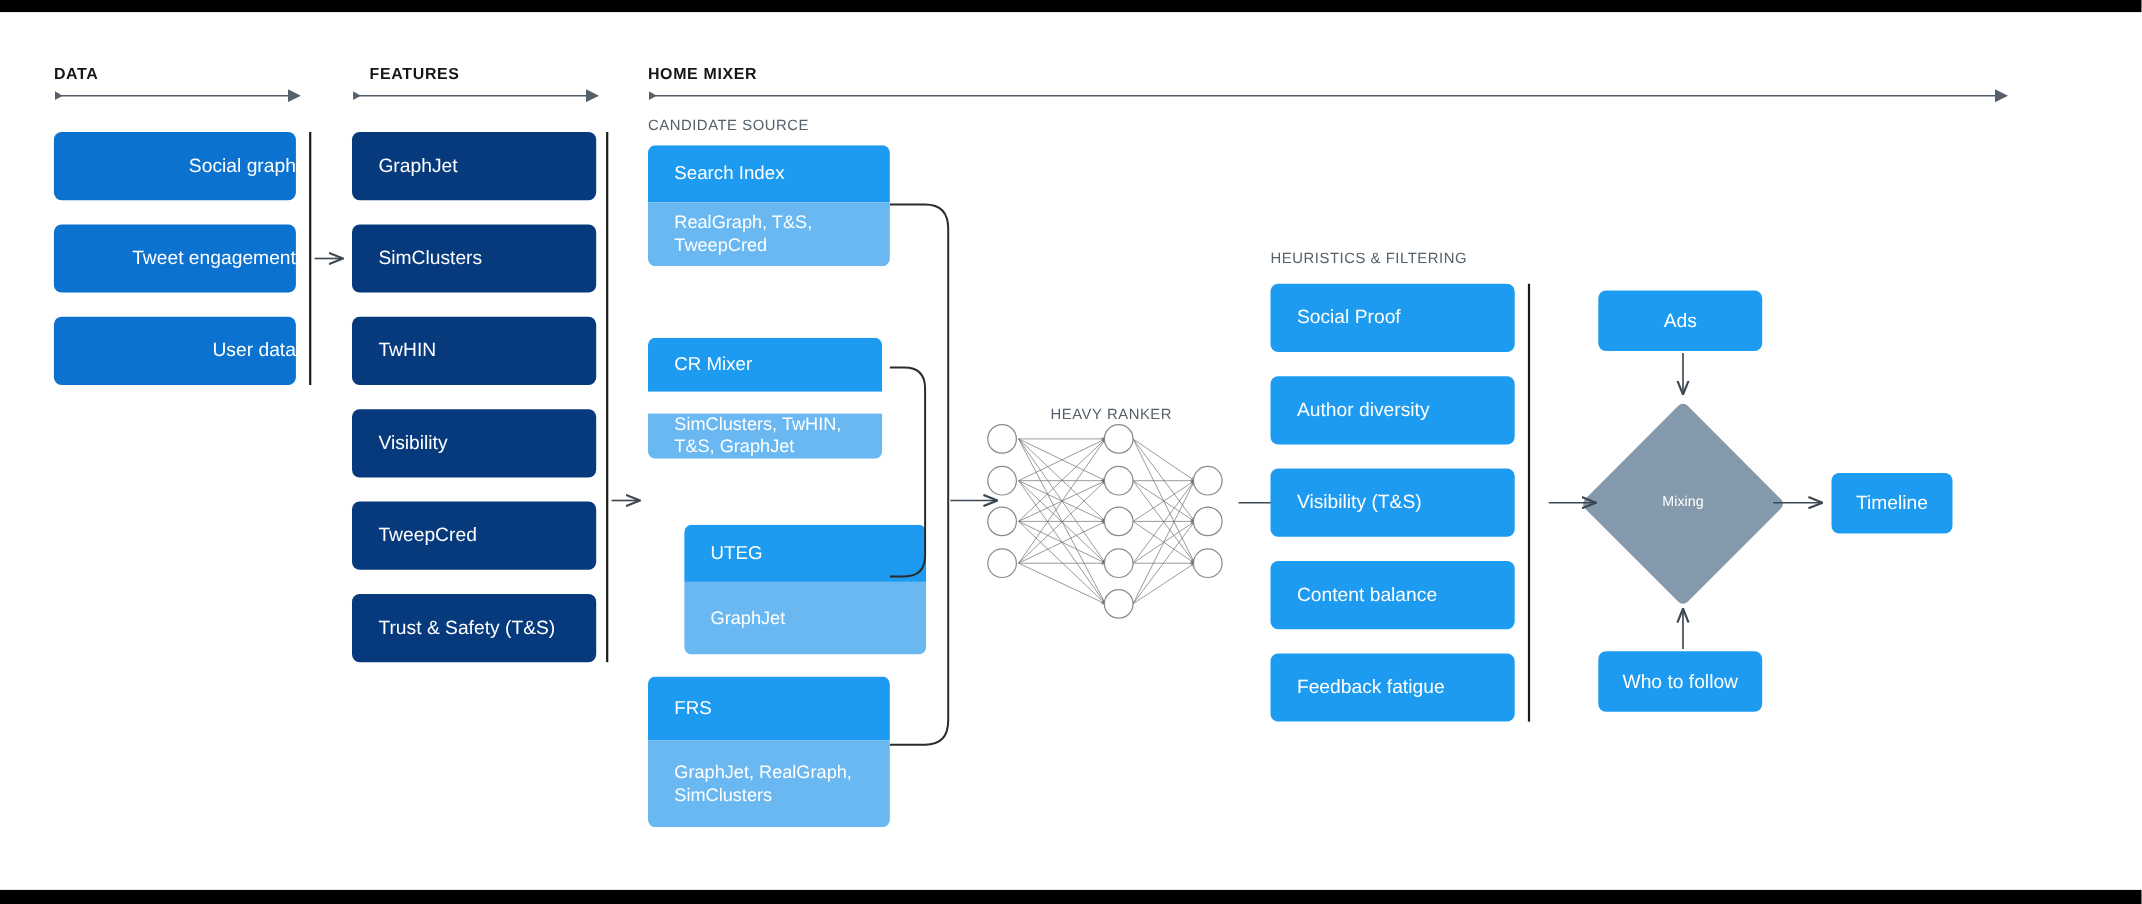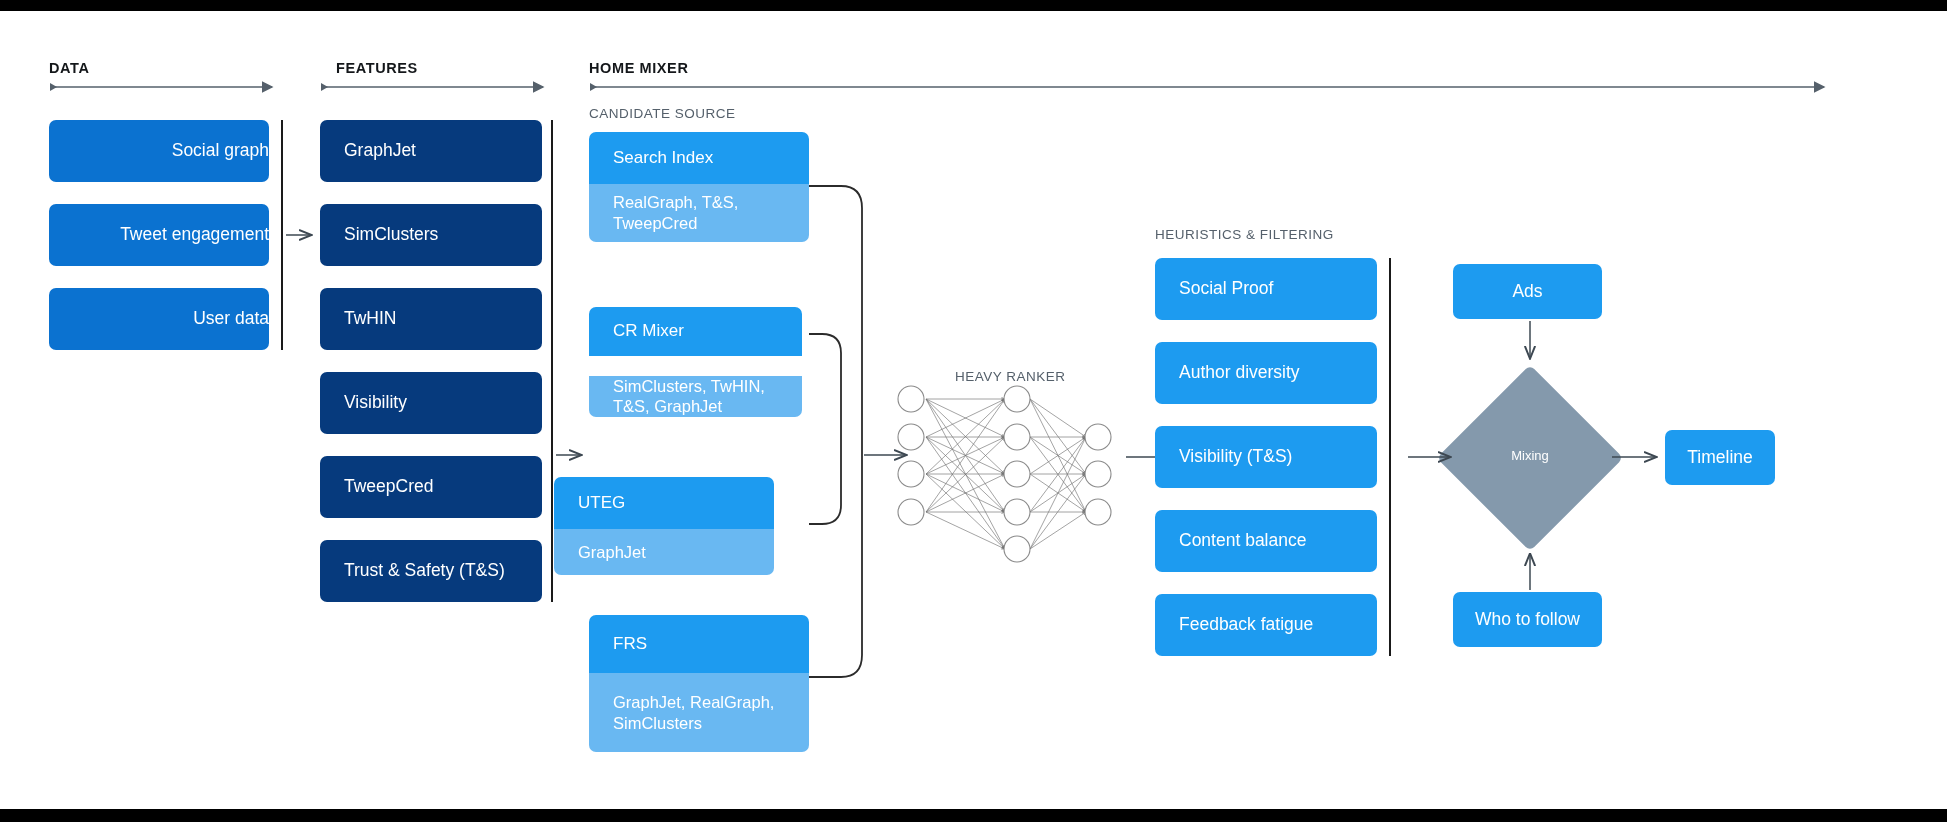--- a/index.html
+++ b/index.html
@@ -210,21 +210,21 @@
   <div class="cs-card" style="left:589px; top:132px; width:220px; height:110px;">
     <div class="cs-head" style="height:52px;">Search Index</div>
     <div class="cs-body">RealGraph, T&amp;S, TweepCred</div>
   </div>
 
   <div class="cs-card" style="left:589px; top:307px; width:213px; height:110px;gap:20px;">
     <div class="cs-head" style="height:52px;">CR Mixer</div>
     <div class="cs-body">SimClusters, TwHIN, T&amp;S, GraphJet</div>
   </div>
 
-  <div class="cs-card" style="left:554px; top:477px; width:220px; height:98px;">
+  <div class="cs-card" style="left:622px; top:477px; width:220px; height:118px;">
     <div class="cs-head" style="height:52px;">UTEG</div>
     <div class="cs-body">GraphJet</div>
   </div>
 
   <div class="cs-card" style="left:589px; top:615px; width:220px; height:137px;">
     <div class="cs-head" style="height:58px;">FRS</div>
     <div class="cs-body">GraphJet, RealGraph, SimClusters</div>
   </div>
 
   <svg class="ov">

